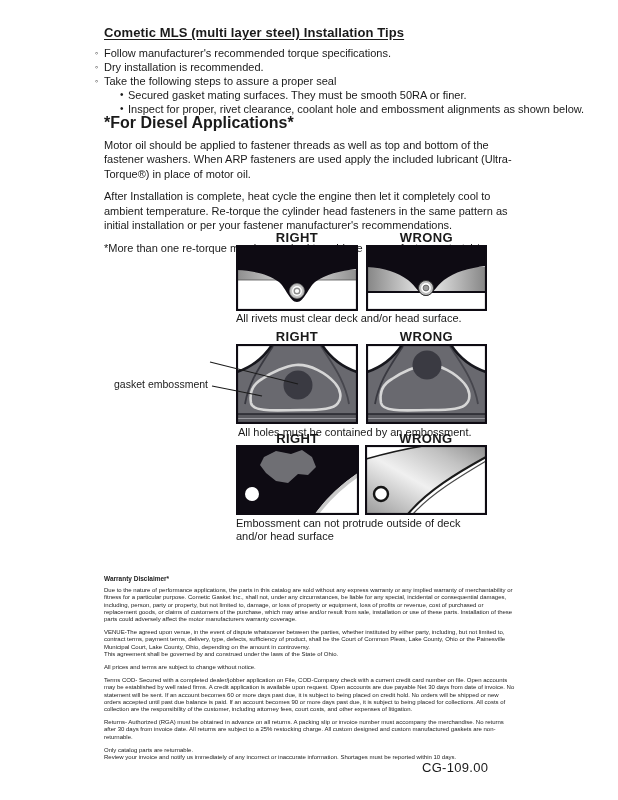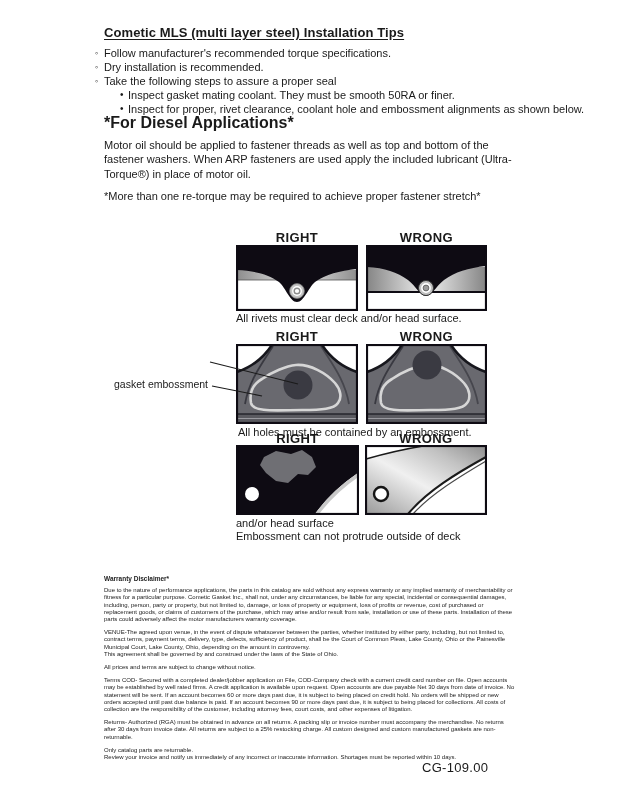--- a/index.html
+++ b/index.html
@@ -46,31 +46,32 @@
     <div class="b-row">
       <span class="b-mark">◦</span>
       <span>Dry installation is recommended.</span>
     </div>
     <div class="b-row">
       <span class="b-mark">◦</span>
       <span>Take the following steps to assure a proper seal</span>
     </div>
     <div class="b-row sub">
       <span class="b-mark">•</span>
-      <span>Inspect gasket mating coolant.  They must be smooth 50RA or finer.</span>
+      <span>Secured gasket mating surfaces.  They must be smooth 50RA or finer.</span>
     </div>
     <div class="b-row sub">
       <span class="b-mark">•</span>
       <span>Inspect for proper, rivet clearance, coolant hole and embossment alignments as shown below.</span>
     </div>
   </div>
 
   <div class="abs diesel">
     <h2>*For Diesel Applications*</h2>
     <p>Motor oil should be applied to fastener threads as well as top and bottom of the fastener washers. When ARP fasteners are used apply the included lubricant (Ultra-Torque®) in place of motor oil.</p>
+    <p>After Installation is complete, heat cycle the engine then let it completely cool to ambient temperature. Re-torque the cylinder head fasteners in the same pattern as initial installation or per your fastener manufacturer's recommendations.</p>
     <p>*More than one re-torque may be required to achieve proper fastener stretch*</p>
   </div>
 
   <div class="abs rw-label" style="left:236px; top:230px; width:122px;">RIGHT</div>
   <div class="abs rw-label" style="left:366px; top:230px; width:121px;">WRONG</div>
 
   <div class="abs" style="left:236px; top:245px;">
     <svg width="122" height="66" viewBox="0 0 122 66">
       <defs>
         <linearGradient id="gw1" x1="0" y1="0" x2="1" y2="0">
@@ -189,22 +190,22 @@
       <path d="M1,14 C22,8 40,4 58,1 L121,1 V12 C92,28 62,46 43,69 L1,69 Z" fill="url(#gb3)"></path>
       <path d="M1,14 C22,8 40,4 58,1" stroke="#1a1a1a" stroke-width="1.6" fill="none"></path>
       <path d="M43,69 C62,46 92,28 121,12" stroke="#1a1a1a" stroke-width="2" fill="none"></path>
       <path d="M48,69 C67,48 96,31 121,16" stroke="#4a4a4a" stroke-width="1.2" fill="none"></path>
       <circle cx="16" cy="49" r="7" fill="#ffffff" stroke="#151515" stroke-width="2.4"></circle>
       <rect x="1" y="1" width="120" height="68" fill="none" stroke="#0e0b13" stroke-width="2.2"></rect>
     </svg>
   </div>
 
   <div class="abs caption" style="left:236px; top:517px; width:260px;">
+    <div>Embossment can not protrude outside of deck</div>
     <div>and/or head surface</div>
-    <div>Embossment can not protrude outside of deck</div>
   </div>
 
   <div class="abs legal">
     <h3>Warranty Disclaimer*</h3>
     <p>Due to the nature of performance applications, the parts in this catalog are sold without any express warranty or any implied warranty of merchantability or fitness for a particular purpose.  Cometic Gasket Inc., shall not, under any circumstances, be liable for any special, incidental or consequential damages, including, person, party or property, but not limited to, damage, or loss of property or equipment, loss of profits or revenue, cost of purchased or replacement goods, or claims of customers of the purchase, which may arise and/or result from sale, installation or use of these parts.  Installation of these parts could adversely affect the motor manufacturers warranty coverage.</p>
     <p class="tight">VENUE-The agreed upon venue, in the event of dispute whatsoever between the parties, whether instituted by either party, including, but not limited to, contract terms, payment terms, delivery, type, defects, sufficiency of product, shall be the Court of Common Pleas, Lake County, Ohio or the Painesville Municipal Court, Lake County, Ohio, depending on the amount in controversy.</p>
     <p>This agreement shall be governed by and construed under the laws of the State of Ohio.</p>
     <p>All prices and terms are subject to change without notice.</p>
     <p>Terms COD- Secured with a completed dealer/jobber application on File, COD-Company check with a current credit card number on file.  Open accounts may be established by well rated firms.  A credit application is available upon request.  Open accounts are due payable Net 30 days from date of invoice.  No statement will be sent.  If an account becomes 60 or more days past due, it is subject to being placed on credit hold.  No orders will be shipped or new orders accepted until past due balance is paid.  If an account becomes 90 or more days past due, it is subject to being placed for collections.  All costs of collection are the responsibility of the customer, including attorney fees, court costs, and other expenses of litigation.</p>
     <p>Returns- Authorized (RGA) must be obtained in advance on all returns.  A packing slip or invoice number must accompany the merchandise.  No returns after 30 days from invoice date.  All returns are subject to a 25% restocking charge.  All custom designed and custom manufactured gaskets are non-returnable.</p>

